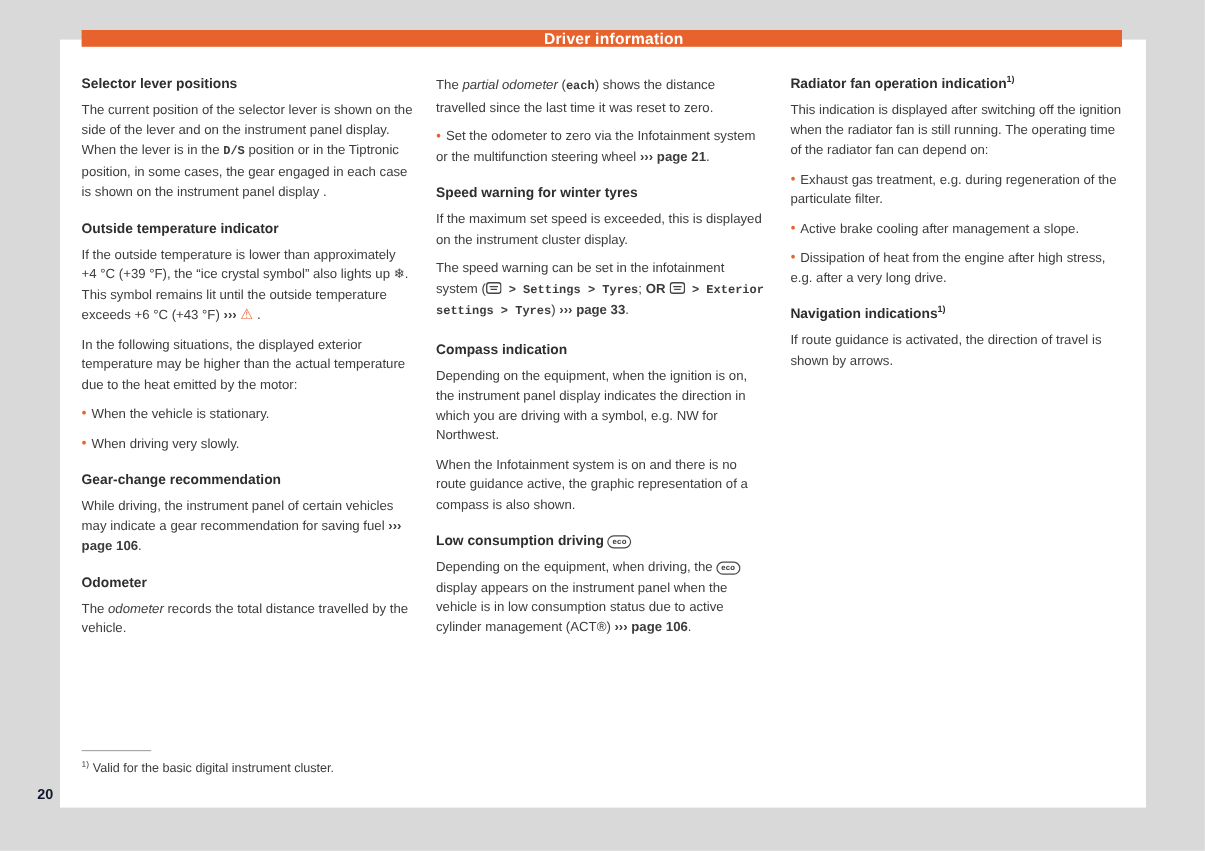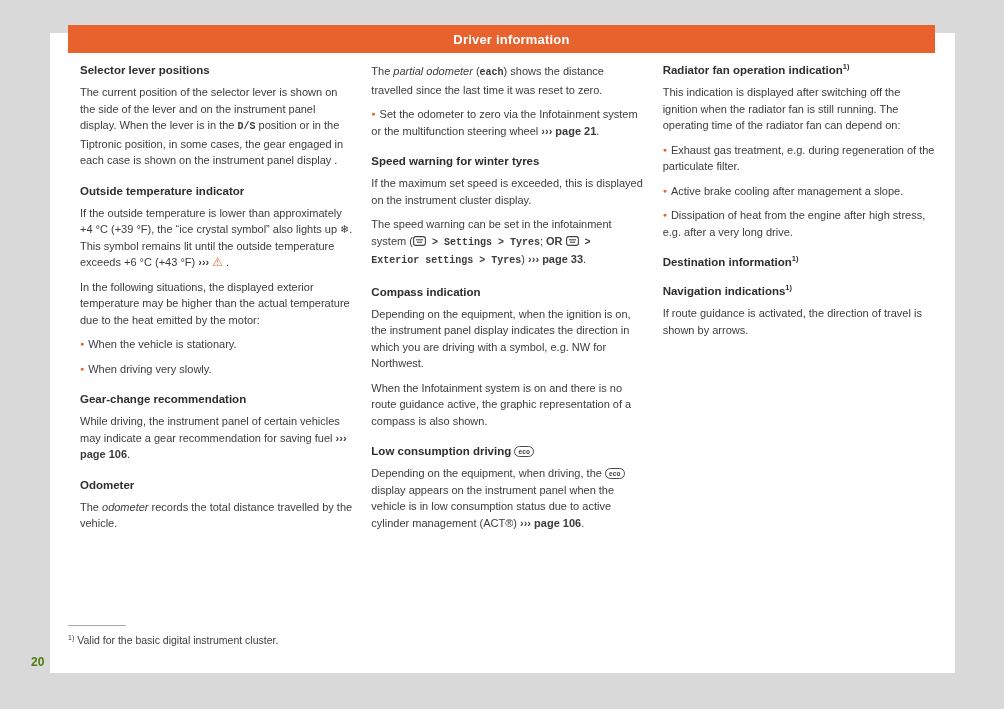--- a/index.html
+++ b/index.html
@@ -8,27 +8,27 @@
     background:#D9D9D9;
     font-family:"Liberation Sans","DejaVu Sans",sans-serif;
     color:#3C3C3C;
     -webkit-font-smoothing:antialiased;
   }
   .page{
     position:absolute;left:50px;top:33px;width:905px;height:640px;
     background:#FFFFFF;
   }
   .header-bar{
-    position:absolute;left:18px;right:20px;top:-8px;height:28px;
+    position:absolute;left:18px;right:20px;top:-8px;height:14px;
     background:#E8622D;display:flex;align-items:center;justify-content:center;padding-left:20px;
   }
   .header-title{color:#FFFFFF;font-weight:bold;font-size:13px;letter-spacing:.2px;}
   .columns{
     position:absolute;left:18px;right:20px;top:30px;bottom:30px;
-    display:flex;gap:19px;overflow:hidden;margin-left:12px;
+    display:flex;gap:19px;overflow:hidden;
   }
   .column{flex:1 1 0;min-width:0;}
   .sec-heading{
     font-size:11.5px;font-weight:bold;color:#2E2E2E;
     margin:15px 0 7px 0;line-height:14px;
   }
   .para{font-size:11px;line-height:16.5px;margin:0 0 8px 0;}
   .column > :first-child{margin-top:0;}
   .bullet-dot{color:#E8622D;font-size:7px;vertical-align:2px;margin-right:4px;}
   .seg-i{font-style:italic;}
@@ -49,21 +49,21 @@
   .icon-carmenu{display:inline-block;}
   .icon-carmenu svg{vertical-align:-1px;}
   .footnote{
     position:absolute;left:18px;top:592px;width:278px;
     font-size:10.5px;line-height:14px;color:#3C3C3C;
   }
   .footnote-rule{width:58px;border-top:1px solid #A8A8A8;margin-bottom:7px;}
   .footnote sup{font-size:7px;vertical-align:super;line-height:0;margin-right:3px;}
   .page-number{
     position:absolute;left:31px;top:655px;
-    font-weight:bold;font-size:12px;color:#4d7c0f;
+    font-weight:bold;font-size:12px;color:#0f172a;
   }
 </style>
 </head>
 <body style="background: rgb(217, 217, 217);">
 
 <div class="page">
   <div class="header-bar" style="background: rgb(232, 98, 45);">
     <span class="header-title">Driver information</span>
   </div>
 
@@ -100,21 +100,20 @@
         <p class="para"><span class="seg">When the Infotainment system is on and there is no route guidance active, the graphic representation of a compass is also shown.</span></p>
         <h3 class="sec-heading"><span class="seg">Low consumption driving </span><span class="icon-eco">eco</span></h3>
         <p class="para"><span class="seg">Depending on the equipment, when driving, the </span><span class="icon-eco">eco</span><span class="seg"> display appears on the instrument panel when the vehicle is in low consumption status due to active cylinder management (ACT®) </span><span class="seg seg-ref">››› page 106</span><span class="seg">.</span></p>
       </div>
     <div class="column">
         <h3 class="sec-heading"><span class="seg">Radiator fan operation indication</span><sup class="seg-sup">1)</sup></h3>
         <p class="para"><span class="seg">This indication is displayed after switching off the ignition when the radiator fan is still running. The operating time of the radiator fan can depend on:</span></p>
         <p class="para"><span class="bullet-dot">●</span><span class="seg">Exhaust gas treatment, e.g. during regeneration of the particulate filter.</span></p>
         <p class="para"><span class="bullet-dot">●</span><span class="seg">Active brake cooling after management a slope.</span></p>
         <p class="para"><span class="bullet-dot">●</span><span class="seg">Dissipation of heat from the engine after high stress, e.g. after a very long drive.</span></p>
-        <h3 class="sec-heading"><span class="seg">Destination information</span><sup class="seg-sup">1)</sup></h3>
         <h3 class="sec-heading"><span class="seg">Navigation indications</span><sup class="seg-sup">1)</sup></h3>
         <p class="para"><span class="seg">If route guidance is activated, the direction of travel is shown by arrows.</span></p>
       </div>
   </div>
 
   <div class="footnote">
     <div class="footnote-rule"></div>
     <div>
       <sup>1)</sup><span>Valid for the basic digital instrument cluster.</span>
     </div>

